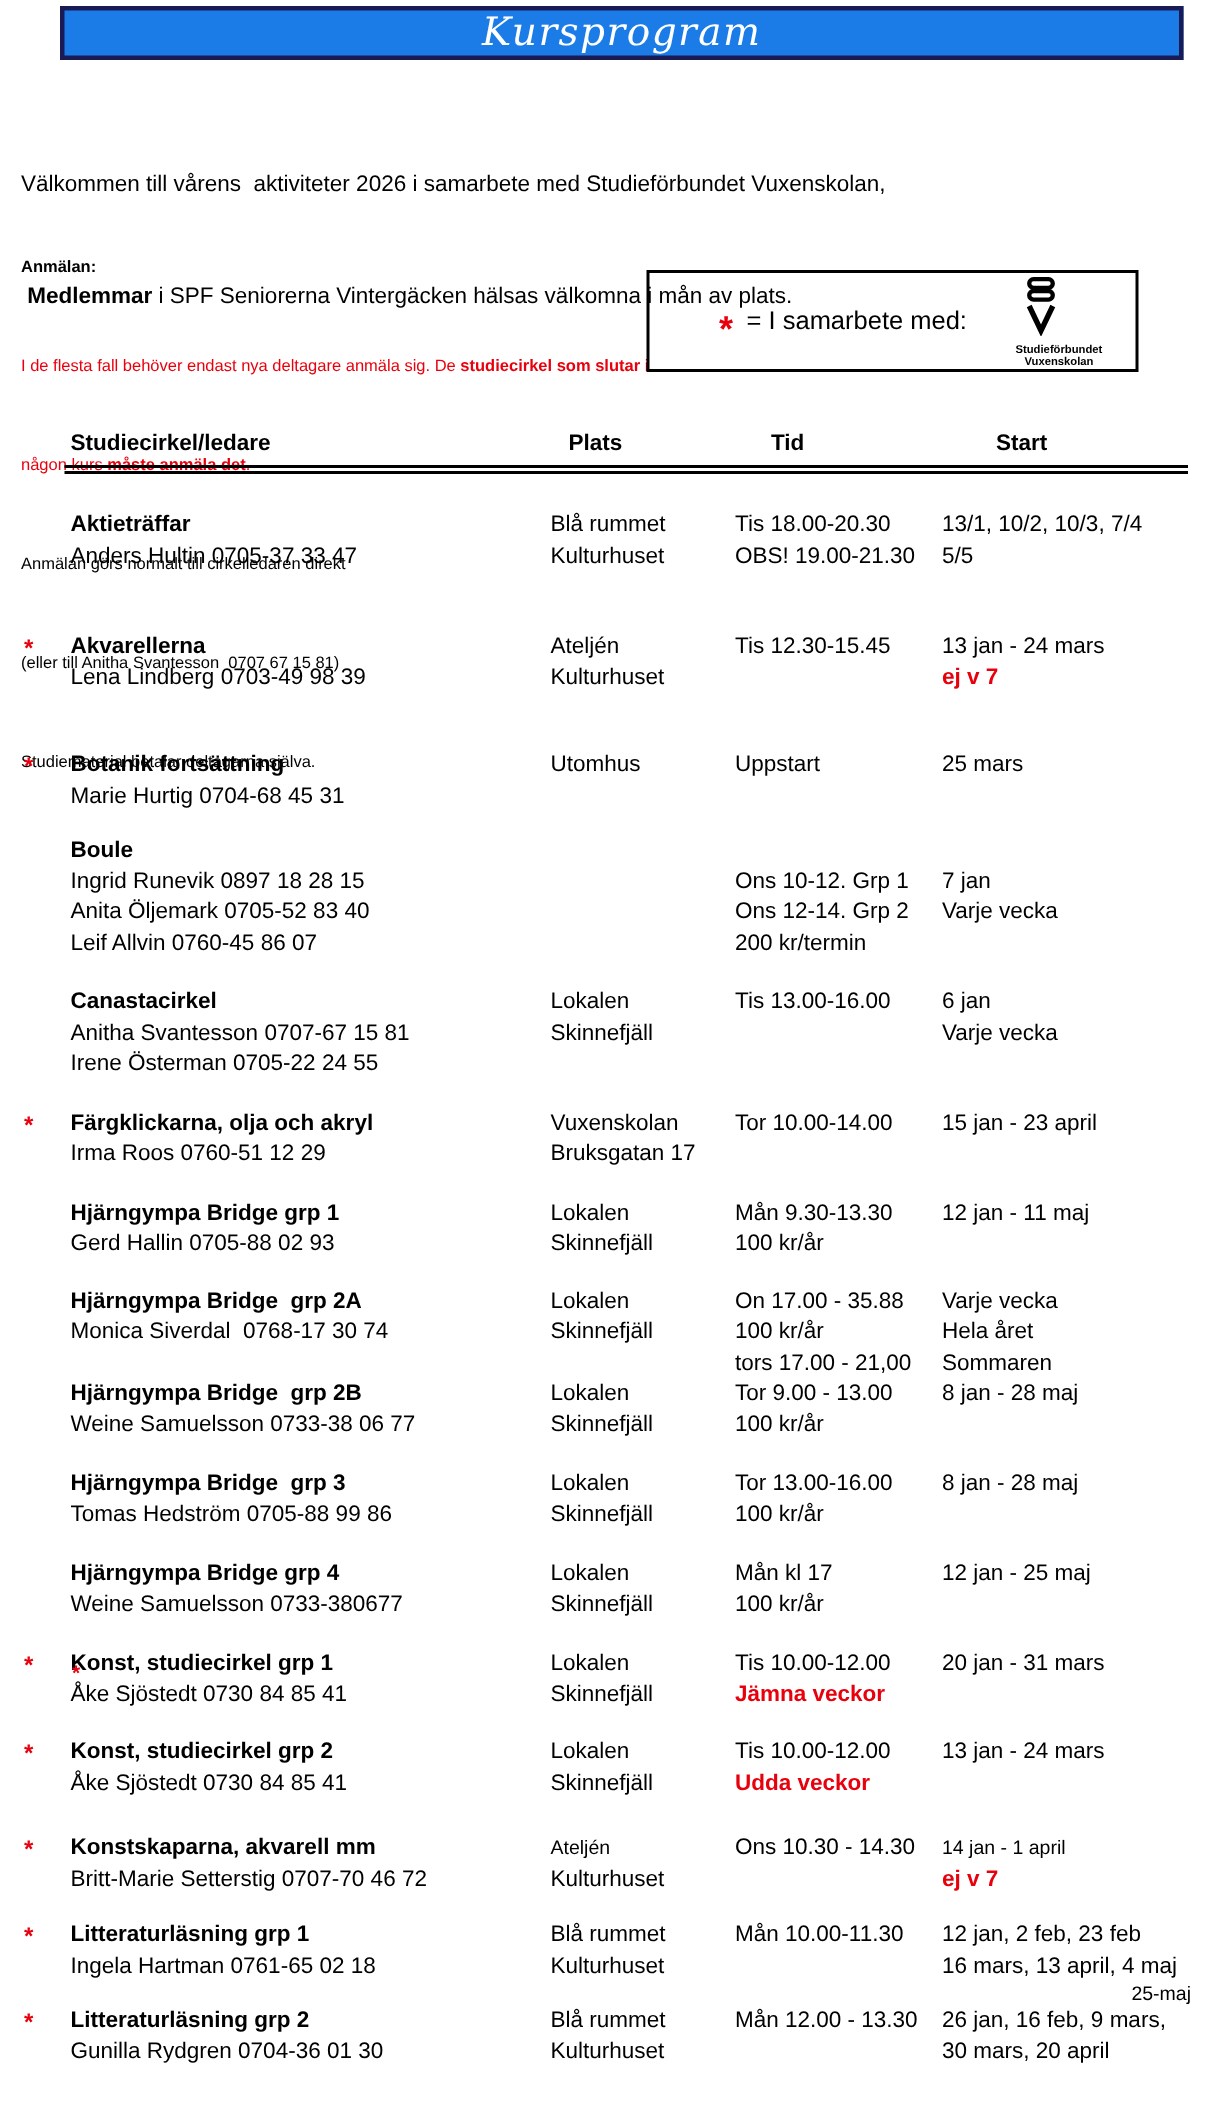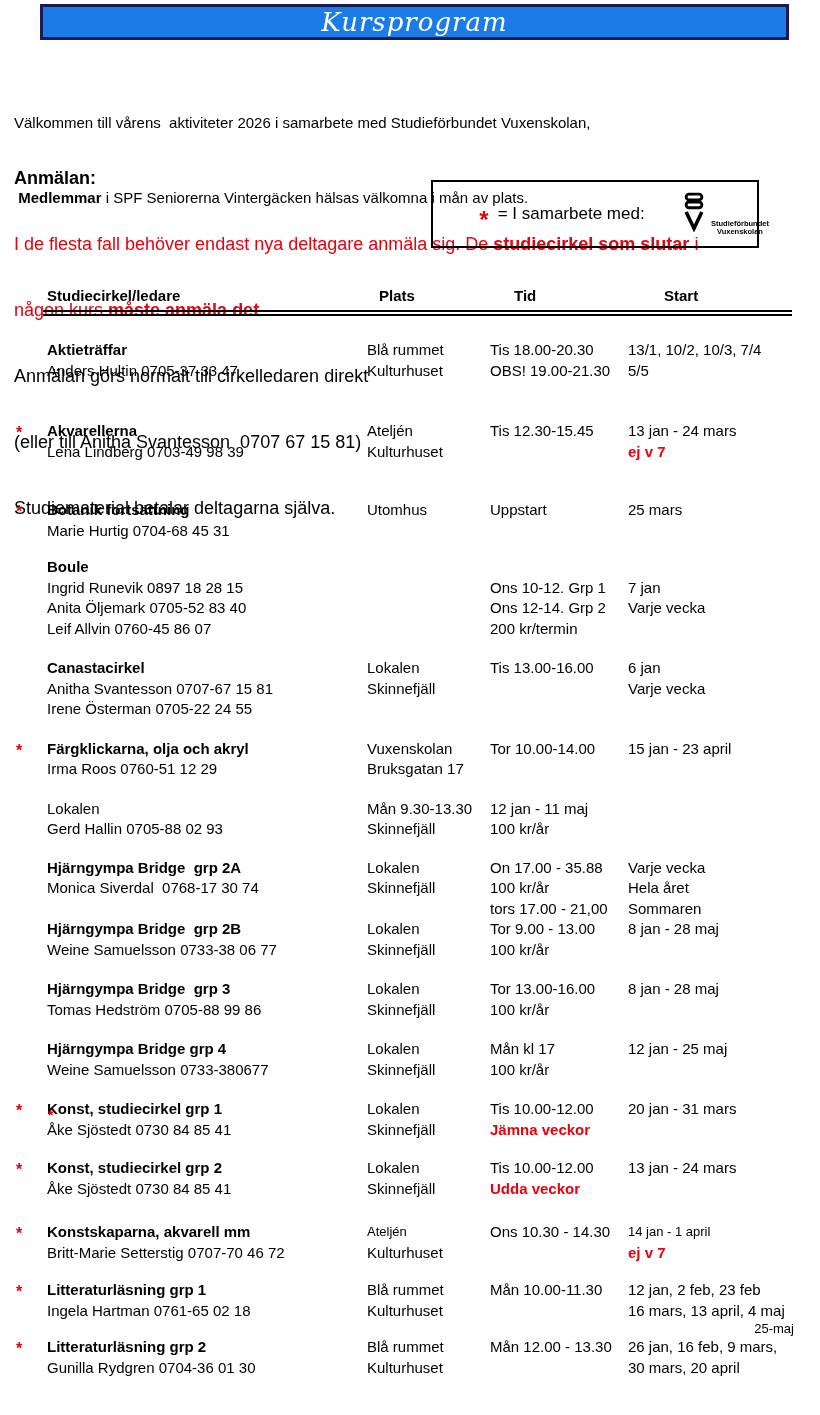--- a/index.html
+++ b/index.html
@@ -15,31 +15,31 @@
   .banner{
     position:absolute;left:40px;top:4px;width:743px;height:30px;
     background:var(--banner-blue);border:3px solid var(--banner-border);
     display:flex;align-items:center;justify-content:center;
   }
   .banner-title{
     font-family:"DejaVu Serif", serif;font-style:italic;color:#ffffff;
     font-size:26px;letter-spacing:1px;
   }
   .intro{position:absolute;left:14px;top:60px;font-size:15px;line-height:25px;white-space:pre;}
-  .anmalan{position:absolute;left:14px;top:123px;font-size:18px;line-height:22px;white-space:pre;}
+  .anmalan{position:absolute;left:14px;top:123px;font-size:11px;line-height:22px;white-space:pre;}
   .bold{font-weight:bold;}
   .red{color:var(--accent-red);}
   .partner-box{
     position:absolute;left:431px;top:180px;width:302px;height:60px;
     border:2px solid #000;display:flex;align-items:center;padding:2px 8px 2px 14px;
   }
   .pb-left{flex:1;display:flex;align-items:center;justify-content:center;gap:9px;}
   .pb-star{color:var(--accent-red);font-weight:bold;font-size:24px;line-height:10px;position:relative;top:6px;}
   .pb-label{font-size:17px;}
-  .pb-logo{width:72px;display:flex;flex-direction:row;align-items:flex-end;}
+  .pb-logo{width:72px;display:flex;flex-direction:column;align-items:flex-start;}
   .pb-caption{font-size:7.5px;font-weight:bold;line-height:8px;text-align:center;white-space:pre;}
   .course-table{position:absolute;left:43px;top:287px;width:749px;}
   .thead,.crow{
     display:grid;grid-template-columns:320px 123px 138px 168px;
     padding-left:4px;
   }
   .thead{font-weight:bold;font-size:15px;height:21px;gap:12px;}
   .dbl{height:2px;border-top:2px solid #000;border-bottom:2px solid #000;margin-top:2px;}
   .course{position:relative;}
   .crow{font-size:15px;line-height:20.5px;white-space:pre;}
@@ -128,21 +128,21 @@
         <div class="crow"><div class="cell bold">Canastacirkel</div><div class="cell">Lokalen</div><div class="cell">Tis 13.00-16.00</div><div class="cell">6 jan</div></div>
         <div class="crow"><div class="cell">Anitha Svantesson 0707-67 15 81</div><div class="cell">Skinnefjäll</div><div class="cell"></div><div class="cell">Varje vecka</div></div>
         <div class="crow"><div class="cell">Irene Österman 0705-22 24 55</div><div class="cell"></div><div class="cell"></div><div class="cell"></div></div>
       </div>
       <div class="course" style="margin-top: 19px;">
         <span class="star">*</span>
         <div class="crow"><div class="cell bold">Färgklickarna, olja och akryl</div><div class="cell">Vuxenskolan</div><div class="cell">Tor 10.00-14.00</div><div class="cell">15 jan - 23 april</div></div>
         <div class="crow"><div class="cell">Irma Roos 0760-51 12 29</div><div class="cell">Bruksgatan 17</div><div class="cell"></div><div class="cell"></div></div>
       </div>
       <div class="course" style="margin-top: 19px;">
-        <div class="crow"><div class="cell">Lokalen</div><div class="cell">Mån 9.30-13.30</div><div class="cell">12 jan - 11 maj</div></div>
+        <div class="crow"><div class="cell bold">Hjärngympa Bridge grp 1</div><div class="cell">Lokalen</div><div class="cell">Mån 9.30-13.30</div><div class="cell">12 jan - 11 maj</div></div>
         <div class="crow"><div class="cell">Gerd Hallin 0705-88 02 93</div><div class="cell">Skinnefjäll</div><div class="cell">100 kr/år</div><div class="cell"></div></div>
       </div>
       <div class="course" style="margin-top: 18px;">
         <div class="crow"><div class="cell bold">Hjärngympa Bridge  grp 2A</div><div class="cell">Lokalen</div><div class="cell">On 17.00 - 35.88</div><div class="cell">Varje vecka</div></div>
         <div class="crow"><div class="cell">Monica Siverdal  0768-17 30 74</div><div class="cell">Skinnefjäll</div><div class="cell">100 kr/år</div><div class="cell">Hela året</div></div>
         <div class="crow"><div class="cell"></div><div class="cell"></div><div class="cell">tors 17.00 - 21,00</div><div class="cell">Sommaren</div></div>
       </div>
       <div class="course" style="margin-top: 0px;">
         <div class="crow"><div class="cell bold">Hjärngympa Bridge  grp 2B</div><div class="cell">Lokalen</div><div class="cell">Tor 9.00 - 13.00</div><div class="cell">8 jan - 28 maj</div></div>
         <div class="crow"><div class="cell">Weine Samuelsson 0733-38 06 77</div><div class="cell">Skinnefjäll</div><div class="cell">100 kr/år</div><div class="cell"></div></div>

